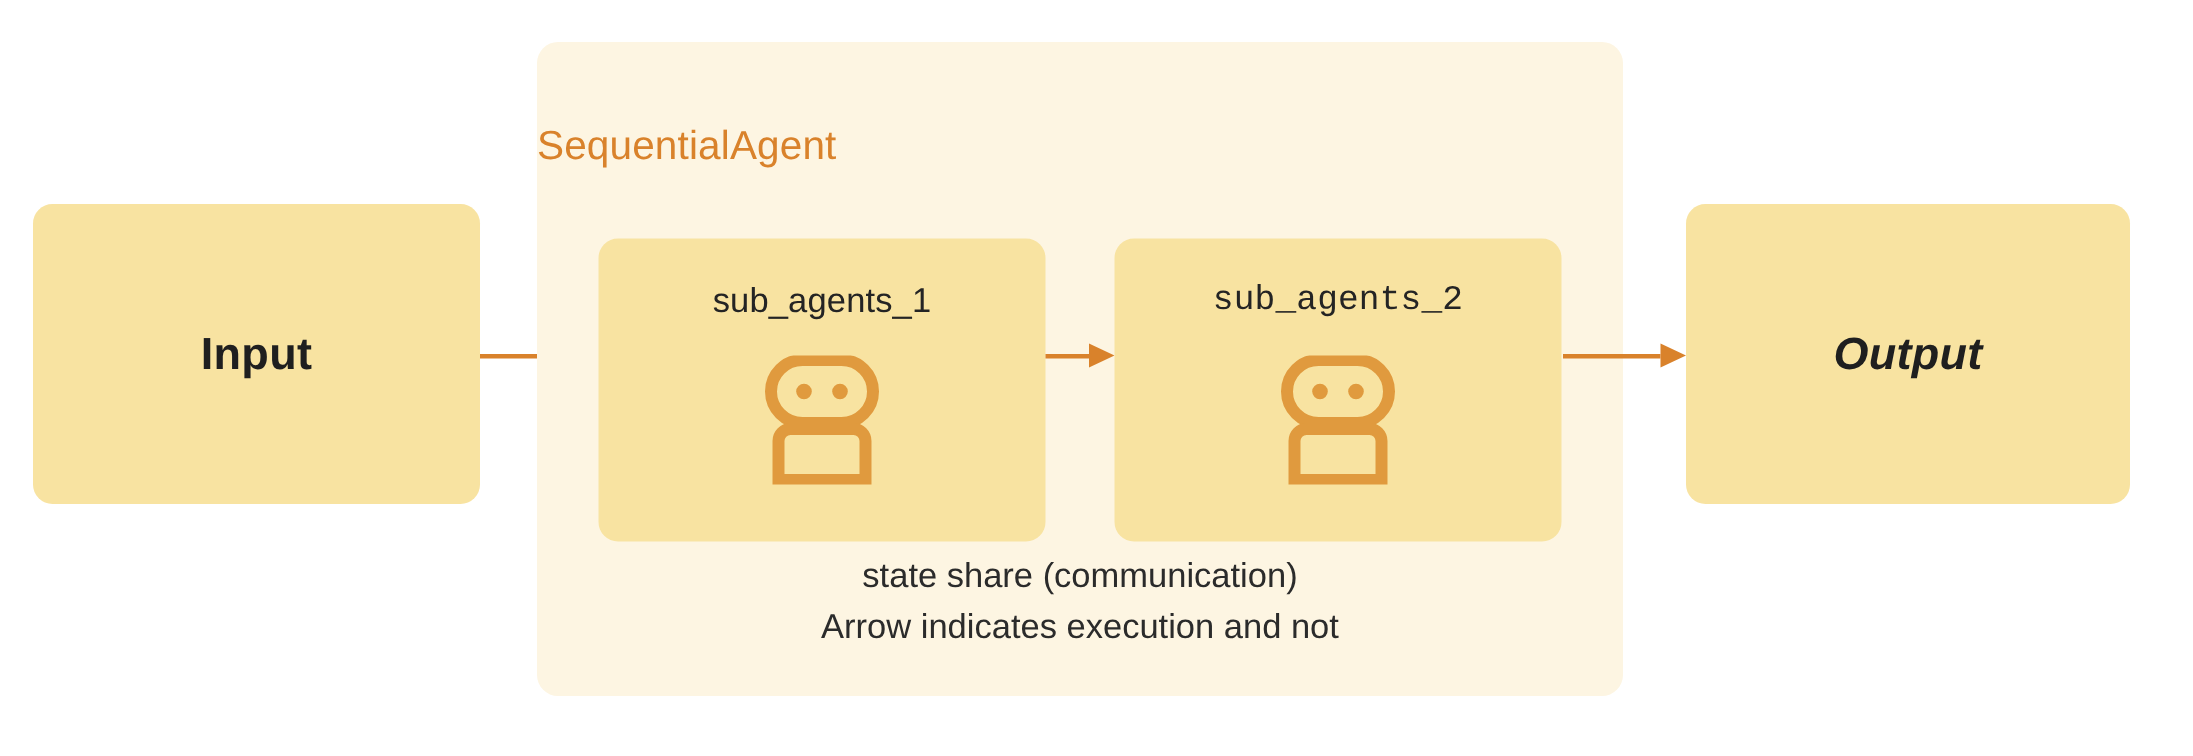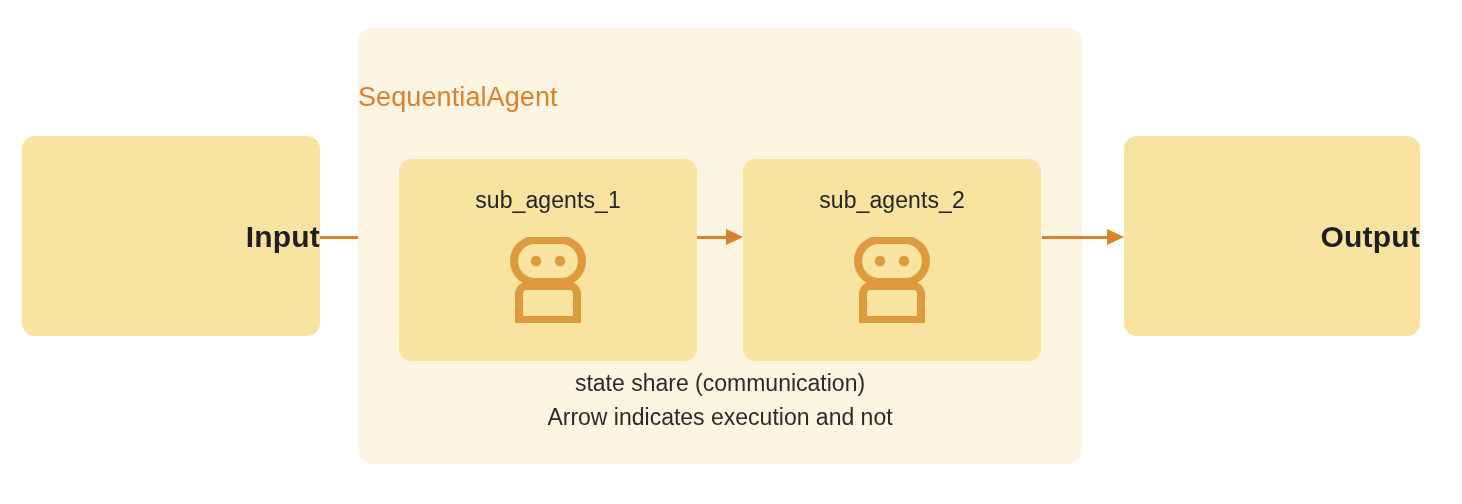--- a/index.html
+++ b/index.html
@@ -23,21 +23,21 @@
   .node-box {
     position: absolute;
     background: #F8E3A1;
     border-radius: 13px;
     box-sizing: border-box;
   }
   .io-label {
     position: absolute;
     left: 0;
     right: 0;
-    text-align: right;
+    text-align: center;
     font-size: 30px;
     font-weight: bold;
     color: #1f1f1f;
     letter-spacing: 0.2px;
   }
 
   
   #input-box {
     left: 22px;
     top: 136px;
@@ -45,20 +45,21 @@
     height: 200px;
   }
   #input-box .io-label { top: 84px; }
 
   
   #output-box {
     left: 1124px;
     top: 136px;
     width: 296px;
     height: 200px;
+    font-style: italic;
   }
   #output-box .io-label { top: 84px; }
 
   
   #sequential-container {
     position: absolute;
     left: 358px;
     top: 28px;
     width: 724px;
     height: 436px;
@@ -78,21 +79,21 @@
   }
 
   
   .sub-agent {
     position: absolute;
     top: 131px;
     width: 298px;
     height: 202px;
   }
   #sub-agent-1 { left: 41px; }
-  #sub-agent-2 { left: 385px; }
+  #sub-agent-2 { left: 385px; font-family: Liberation Mono, monospace; }
 
   .sub-agent-label {
     position: absolute;
     left: 0;
     right: 0;
     top: 28px;
     text-align: center;
     font-size: 23px;
     color: #242424;
     letter-spacing: 0.1px;

